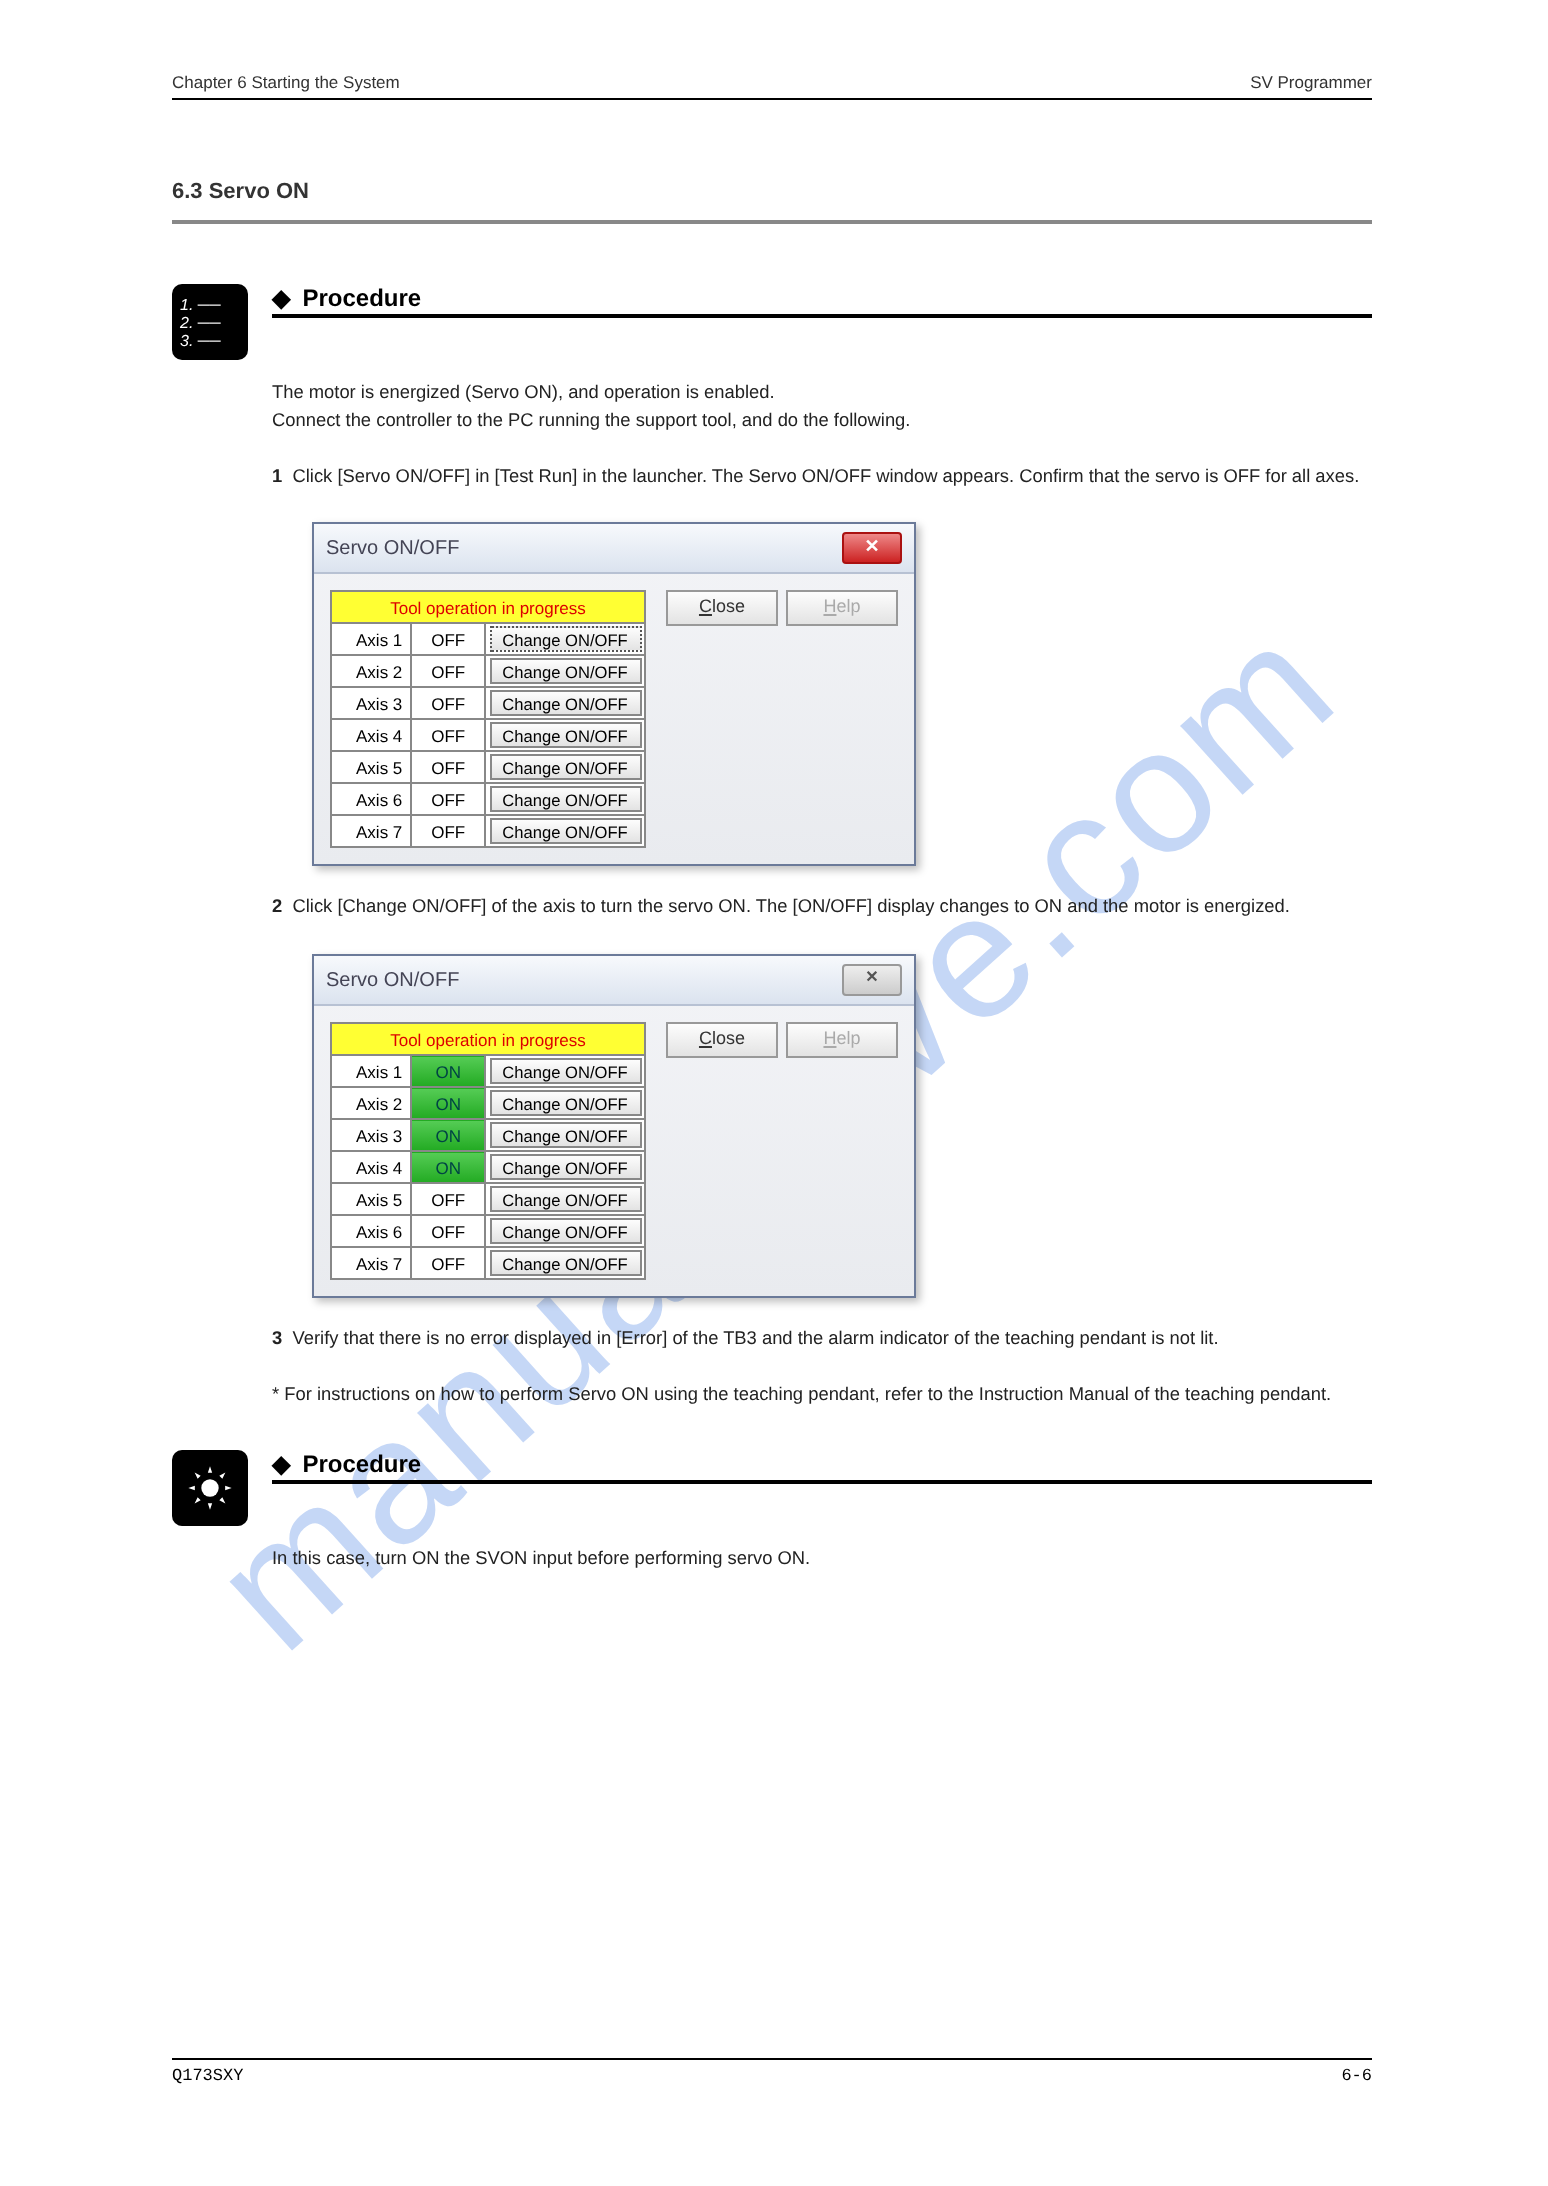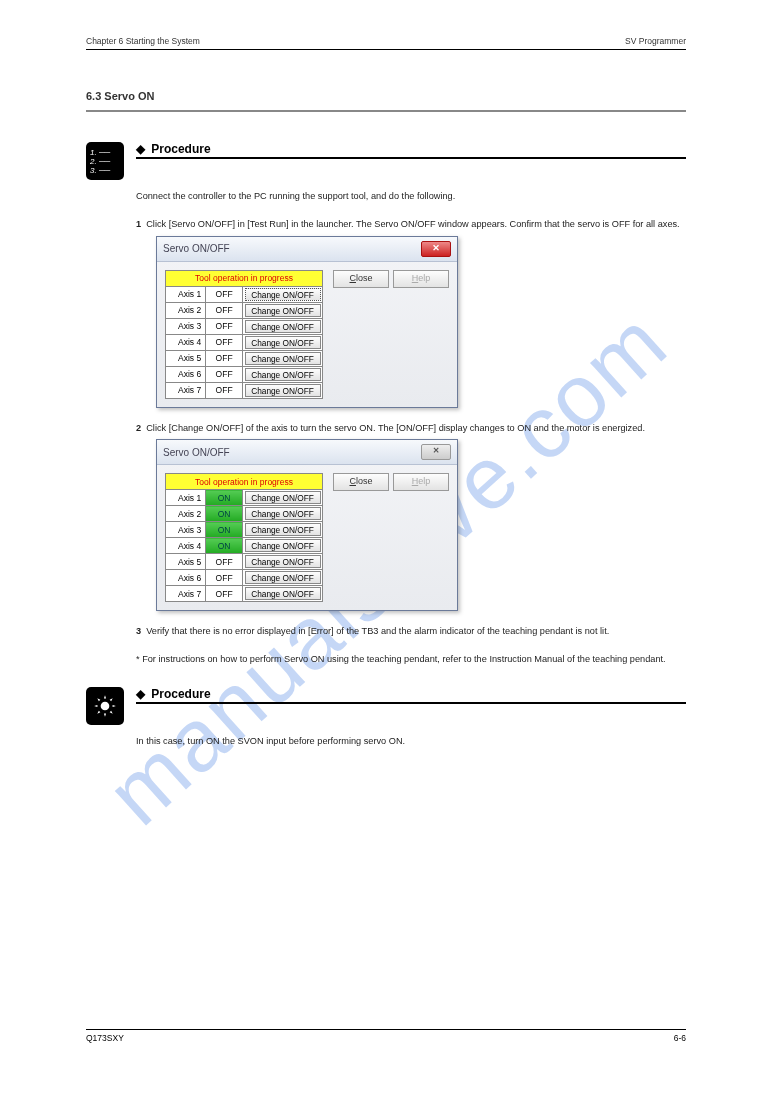--- a/index.html
+++ b/index.html
@@ -91,21 +91,21 @@
     color: #222;
     margin-left: 50px;
     margin-top: 10px;
   }
   .step {
     margin-top: 14px;
   }
   .step b { font-weight: bold; }
   .figure {
     margin-left: 70px;
-    margin-top: 4px;
+    margin-top: 16px;
   }
   .dialog {
     width: 300px;
     background: linear-gradient(#f3f4f7,#e9ebef);
     border: 1px solid #6b7a99;
     box-shadow: 2px 2px 4px rgba(0,0,0,0.25);
     font-size: 9px;
   }
   .titlebar {
     background: linear-gradient(#f7f9fc,#dbe3ef);
@@ -211,20 +211,21 @@
     left: 86px;
     width: 600px;
     bottom: 50px;
   }
   .footer-rule { border-top: 1.5px solid #000; }
   .footer-row {
     display: flex;
     justify-content: space-between;
     font-size: 8.5px;
     margin-top: 3px;
+    font-family: Liberation Mono, monospace;
   }
 </style>
 </head>
 <body>
 
 <div class="watermark">manualshive.com</div>
 
 <div class="page">
   <div class="top-header">
     <span>Chapter 6  Starting the System</span>
@@ -244,20 +245,21 @@
     <div class="proc-right">
       <div class="proc-title-row">
         <span class="diamond">◆</span>
         <span>Procedure</span>
       </div>
       <div class="proc-rule"></div>
     </div>
   </div>
 
   <div class="body-text">
+    <div>The motor is energized (Servo ON), and operation is enabled.</div>
     <div>Connect the controller to the PC running the support tool, and do the following.</div>
 
     <div class="step">
       <b>1</b>
       &nbsp;<span>Click [Servo ON/OFF] in [Test Run] in the launcher. The Servo ON/OFF window appears. Confirm that the servo is OFF for all axes.</span>
     </div>
   </div>
 
   <div class="figure">
     <div class="dialog">

